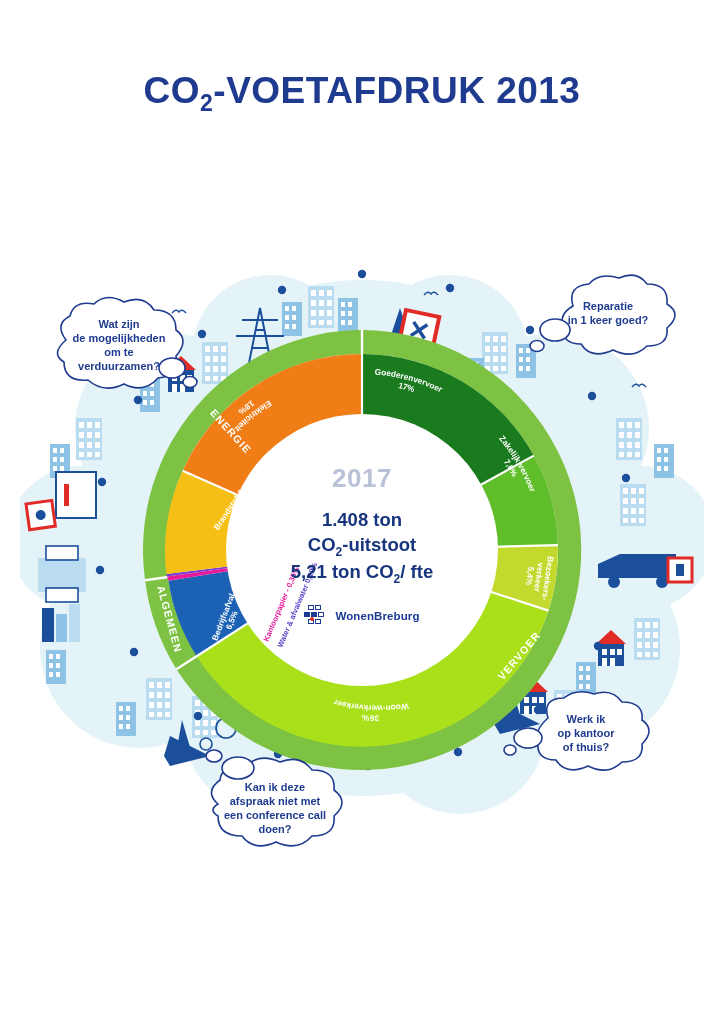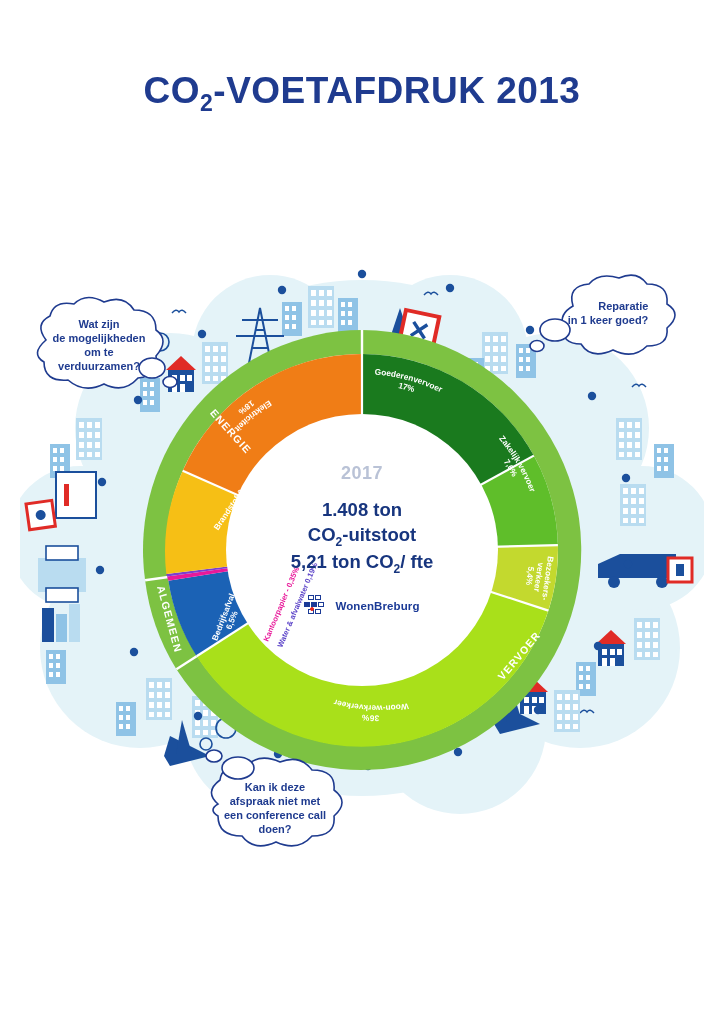--- a/index.html
+++ b/index.html
@@ -37,42 +37,42 @@
     font-family:"Liberation Sans",sans-serif;
   }
   .seg-label-out{font-size:7.6px;font-weight:700;font-family:"Liberation Sans",sans-serif;}
 
   
   .center-txt{
     position:absolute;left:142px;top:330px;width:440px;height:440px;
     display:flex;flex-direction:column;align-items:center;justify-content:flex-start;
     pointer-events:none;
   }
-  .year{margin-top:133px;font-size:18px;font-weight:700;color:#b9c2d6;letter-spacing:.5px;}
+  .year{margin-top:133px;font-size:26px;font-weight:700;color:#b9c2d6;letter-spacing:.5px;}
   .big-lines{margin-top:14px;text-align:center;color:#17357e;font-size:18.5px;line-height:1.33;font-weight:700;}
   .big-lines .s{font-size:12px;vertical-align:sub;}
   .logo-row{margin-top:17px;display:flex;align-items:center;gap:7px;}
   .logo-mark{position:relative;width:24px;height:22px;}
   .logo-mark i{position:absolute;display:block;width:5.5px;height:5.5px;border:1.3px solid #1b3a96;background:#fff;box-sizing:border-box;}
   .logo-mark i.f{background:#1b3a96;}
   .logo-mark i.r{background:#e8241b;border-color:#e8241b;width:4px;height:4px;border-radius:50%;}
   .logo-name{font-size:11.5px;font-weight:700;color:#1b3a96;letter-spacing:.1px;}
 
   
   .bubble{position:absolute;}
   .bubble svg{display:block;overflow:visible;}
   .bubble-text{
     position:absolute;inset:0;display:flex;align-items:center;justify-content:center;
     text-align:center;color:#1f3b8f;font-size:11px;font-weight:700;line-height:1.27;
     pointer-events:none;
   }
-  .b-tl{left:24px;top:296px;width:150px;height:104px;}
+  .b-tl{left:44px;top:296px;width:150px;height:104px;}
   .b-tl .bubble-text{padding-bottom:4px;}
   .b-tr{left:533px;top:272px;width:156px;height:94px;}
-  .b-tr .bubble-text{padding-bottom:10px;padding-right:6px;text-align:right;}
+  .b-tr .bubble-text{padding-bottom:10px;padding-right:6px;}
   .b-br{left:506px;top:690px;width:152px;height:92px;}
   .b-br .bubble-text{padding-bottom:4px;padding-left:8px;}
   .b-bl{left:192px;top:752px;width:166px;height:104px;}
   .b-bl .bubble-text{padding-top:10px;}
 </style>
 </head>
 <body>
 
 <div class="page">
 
@@ -465,20 +465,33 @@
         <path d="M40 34 Q34 14 56 12 Q66 0 86 6 Q104 -2 114 12 Q136 12 134 32
                  Q150 42 134 56 Q136 74 114 74 Q100 88 80 78 Q58 88 48 72 Q28 72 30 54 Q26 42 40 34 Z"></path>
         <ellipse cx="22" cy="58" rx="15" ry="11"></ellipse>
         <ellipse cx="4" cy="74" rx="7" ry="5.5"></ellipse>
       </g>
     </svg>
     <div class="bubble-text" style="white-space:pre-line">Reparatie
 in 1 keer goed?</div>
   </div>
 
+  <div class="bubble b-br">
+    <svg width="152" height="92" viewBox="0 0 152 92">
+      <g fill="#ffffff" stroke="#1f3b8f" stroke-width="1.6">
+        <path d="M42 28 Q36 8 58 8 Q70 -2 88 4 Q106 -2 116 12 Q138 12 136 30
+                 Q150 40 136 54 Q138 72 116 72 Q102 86 82 76 Q60 86 50 70 Q30 70 32 52 Q28 40 42 28 Z"></path>
+        <ellipse cx="22" cy="48" rx="14" ry="10"></ellipse>
+        <ellipse cx="4" cy="60" rx="6" ry="5"></ellipse>
+      </g>
+    </svg>
+    <div class="bubble-text" style="white-space:pre-line">Werk ik
+op kantoor
+of thuis?</div>
+  </div>
 
   <div class="bubble b-bl">
     <svg width="166" height="104" viewBox="0 0 166 104">
       <g fill="#ffffff" stroke="#1f3b8f" stroke-width="1.6">
         <path d="M26 52 Q12 40 28 28 Q30 12 52 16 Q66 0 88 10 Q108 2 120 18 Q144 18 142 38
                  Q158 50 142 64 Q144 84 120 84 Q106 100 84 90 Q62 100 50 84 Q26 84 26 64 Q16 58 26 52 Z"></path>
         <ellipse cx="46" cy="16" rx="16" ry="11"></ellipse>
         <ellipse cx="22" cy="4" rx="8" ry="6"></ellipse>
       </g>
     </svg>

